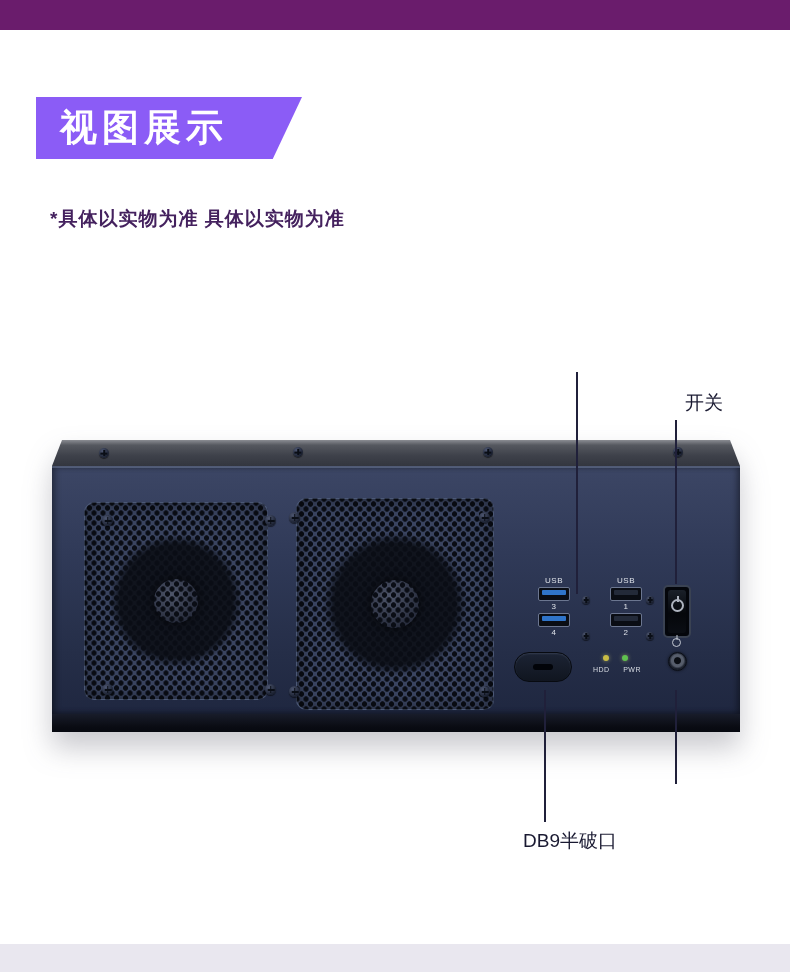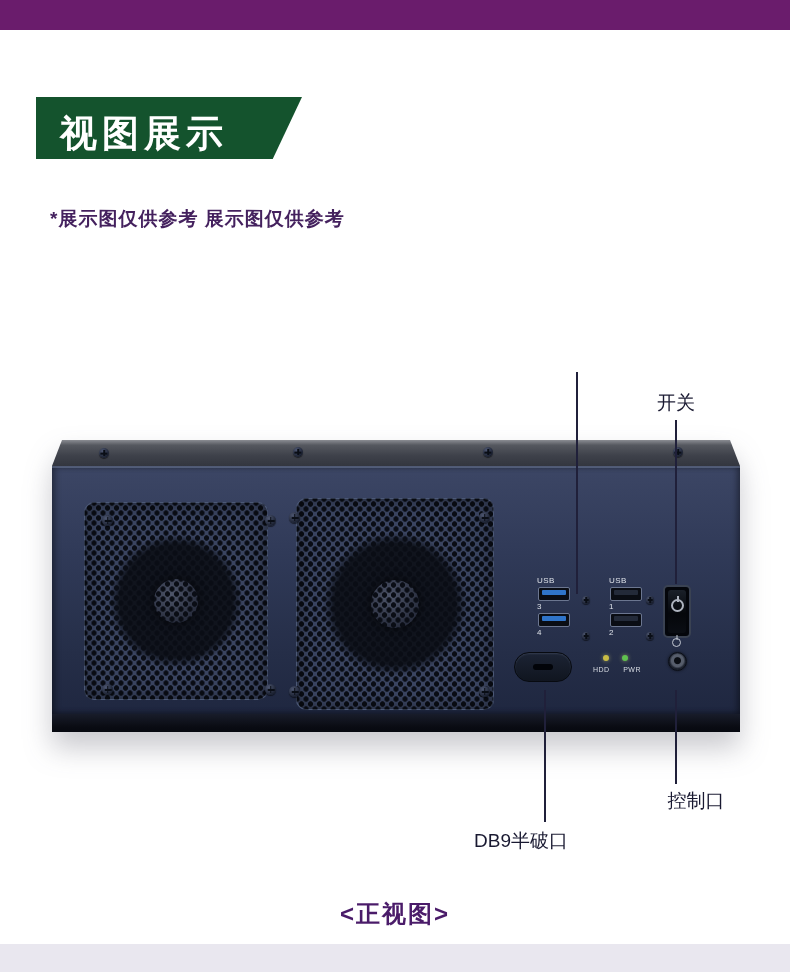--- a/index.html
+++ b/index.html
@@ -53,21 +53,21 @@
             box-shadow:0 0 10px rgba(0,0,0,.55);}
 
   .screw {position:absolute; display:block; z-index:3; border-radius:50%;
           background:radial-gradient(circle at 35% 30%, #4d5670, #1a2030 72%);
           box-shadow:0 1px 1px rgba(0,0,0,.55);}
   .screw::before,.screw::after {content:""; position:absolute; background:#0a0e16; left:50%; top:16%;
           width:1.5px; height:68%; transform:translateX(-50%);}
   .screw::after {transform:translateX(-50%) rotate(90deg);}
 
   .usb-col {position:absolute; width:34px; z-index:4;}
-  .port-label {color:#dde1e8; font-size:8px; line-height:10px; text-align:left; letter-spacing:.5px;}
+  .port-label {color:#dde1e8; font-size:8px; line-height:10px; text-align:center; letter-spacing:.5px;}
   .usb-port {position:relative; width:32px; height:14px; margin:1px auto; background:#0a0d14;
              border:1px solid #6b7690; border-radius:2px; box-sizing:border-box;}
   .usb-port .tongue {position:absolute; left:3px; right:3px; top:2px; height:5px; border-radius:1px; background:#2f74c9;}
 
   .switch {position:absolute; left:611px; top:145px; width:28px; height:53px; z-index:4;
            background:#04060b; border:2px solid #3a4252; border-radius:5px; box-sizing:border-box;}
   .rocker {position:absolute; left:3px; right:3px; top:3px; bottom:3px; border-radius:3px;
            background:linear-gradient(180deg,#1a2029 0%,#05070b 55%,#0a0d13 100%);}
   .power-glyph {position:absolute; left:50%; top:9px; width:9px; height:9px; margin-left:-6px;
                 border:2px solid #aeb4bf; border-radius:50%;}
@@ -92,42 +92,41 @@
   .db9-slot {position:absolute; left:50%; top:50%; transform:translate(-50%,-50%);
         width:20px; height:6px; border-radius:3px; background:#020409;}
 </style>
 </head>
 <body>
 
 <div class="page">
 
   <div class="top-bar" style="background: rgb(106, 28, 108);"></div>
 
-  <div class="badge" style="background: #14532d; align-items: flex-end;">
+  <div class="badge" style="background: #8b5cf6;">
     <span>视图展示</span>
   </div>
 
-  <div class="disclaimer">*展示图仅供参考 展示图仅供参考</div>
+  <div class="disclaimer">*具体以实物为准 具体以实物为准</div>
 
   <div class="callout-text" style="left:487px;top:312px;width:180px">
   </div>
   <div class="callout-line" style="left:576px;top:372px;height:222px"></div>
 
-  <div class="callout-text" style="left:616px;top:390px;width:120px">
+  <div class="callout-text" style="left:644px;top:390px;width:120px">
     <div>开关</div>
   </div>
   <div class="callout-line" style="left:675px;top:420px;height:164px"></div>
 
   <div class="callout-line" style="left:675px;top:690px;height:94px"></div>
   <div class="callout-text" style="left:606px;top:788px;width:180px">
-    <div>控制口</div>
   </div>
 
   <div class="callout-line" style="left:544px;top:690px;height:132px"></div>
-  <div class="callout-text" style="left:431px;top:828px;width:180px">
+  <div class="callout-text" style="left:480px;top:828px;width:180px">
     <div>DB9半破口</div>
   </div>
 
   <div class="chassis">
     <div class="bevel"></div>
     <div class="face"></div>
     <div class="base"></div>
 
     <div class="grille" style="left:32px;top:62px;width:184px;height:198px">
       <div class="fan-hub" style="width:44px;height:44px"></div>
@@ -193,17 +192,16 @@
     </div>
 
     <i class="mini-power" style="left:620px;top:198px"></i>
     <div class="jack" style="left:616px;top:212px"></div>
 
     <div class="db9" style="left:462px;top:212px">
       <div class="db9-slot"></div>
     </div>
   </div>
 
-  <div class="caption">&lt;正视图&gt;</div>
 
   <div class="footer-strip" style="background: rgb(233, 231, 239);"></div>
 
 </div>
 
 </body></html>

